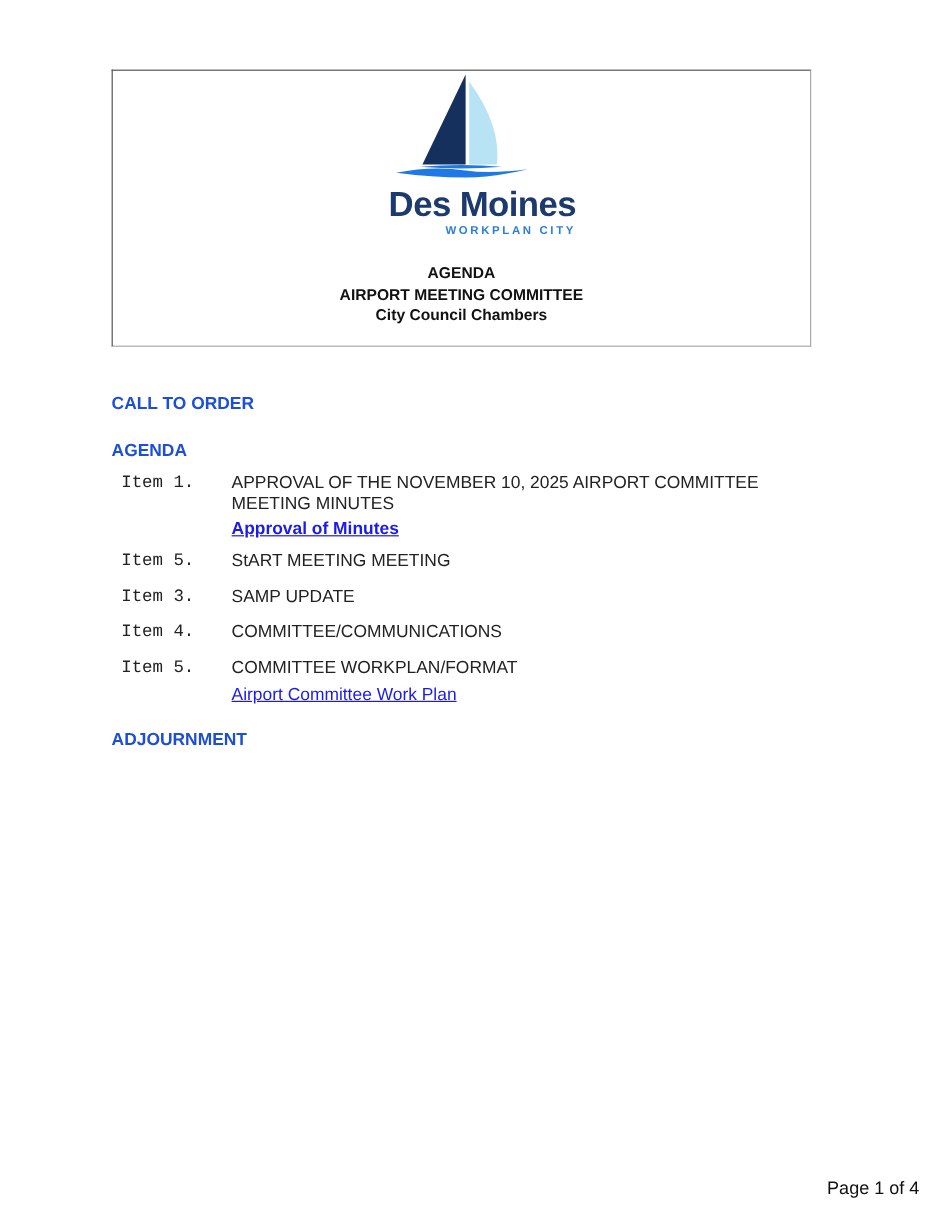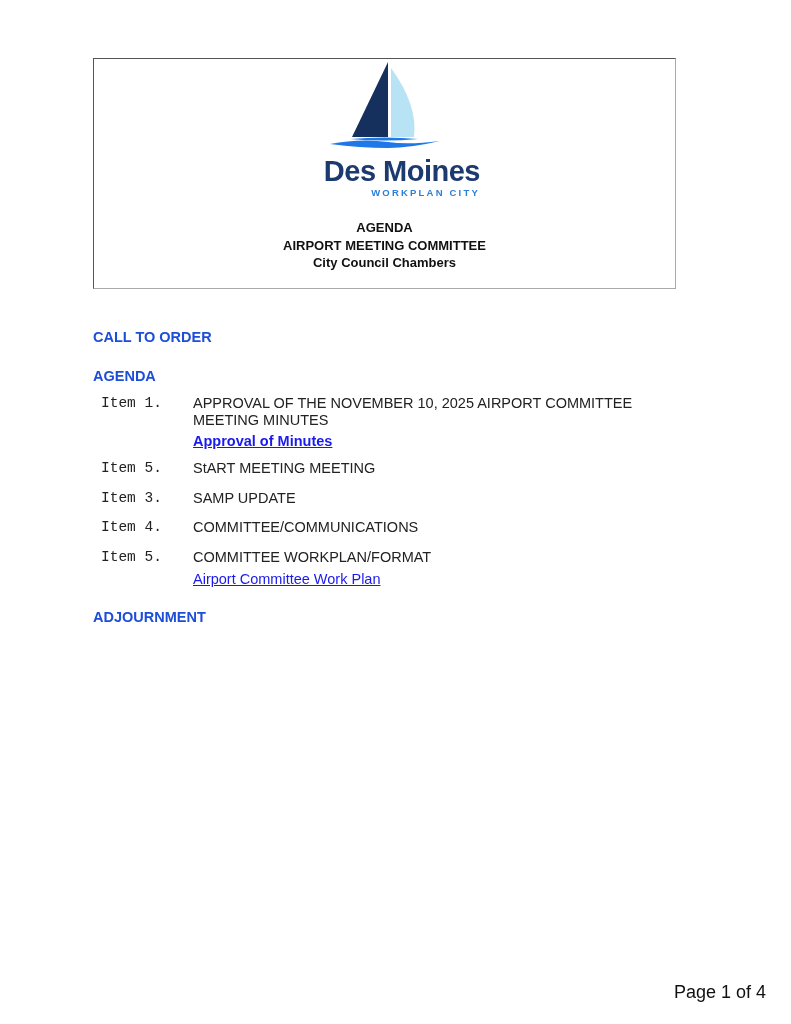--- a/index.html
+++ b/index.html
@@ -12,21 +12,21 @@
     .logo-text { position: absolute; left: 0; width: 100%; text-align: right; }
     .logo-name { top: 95px; font-size: 29px; font-weight: bold; color: #1d3a6e; letter-spacing: -0.5px; }
     .logo-sub { top: 127px; font-size: 9.5px; font-weight: bold; color: #2b7fd8; letter-spacing: 2.2px; }
     .header-lines { position: absolute; left: 93px; top: 219px; width: 583px; text-align: center;
                     font-weight: bold; font-size: 13px; line-height: 17.5px; color: #111; }
     .section { position: absolute; left: 93px; font-weight: bold; font-size: 14.5px; color: #1d4ed8; }
     .item { position: absolute; left: 101px; font-size: 14.5px; color: #222; }
     .item-num { position: absolute; left: 0; top: 0; white-space: nowrap; font-family: Liberation Mono, monospace; }
     .item-title { position: absolute; left: 92px; top: 0; width: 500px; line-height: 17px; }
     .item-link { position: absolute; left: 92px; color: #1a1aee; text-decoration: underline; white-space: nowrap; cursor: pointer; }
-    .footer { position: absolute; right: 25px; top: 982px; font-size: 18px; color: #111; }
+    .footer { position: absolute; right: 25px; top: 982px; font-size: 15px; color: #111; }
   </style>
 </head>
 <body>
 
 <div class="header-box"></div>
 
 <div class="logo">
   <svg width="190" height="95" viewBox="0 0 190 95" style="position:absolute;left:0;top:0;">
     <polygon points="98,2 98,77 62,77" fill="#16305e"></polygon>
     <path d="M101,8 Q128,45 124,77 L101,77 Z" fill="#b8e3f5"></path>

